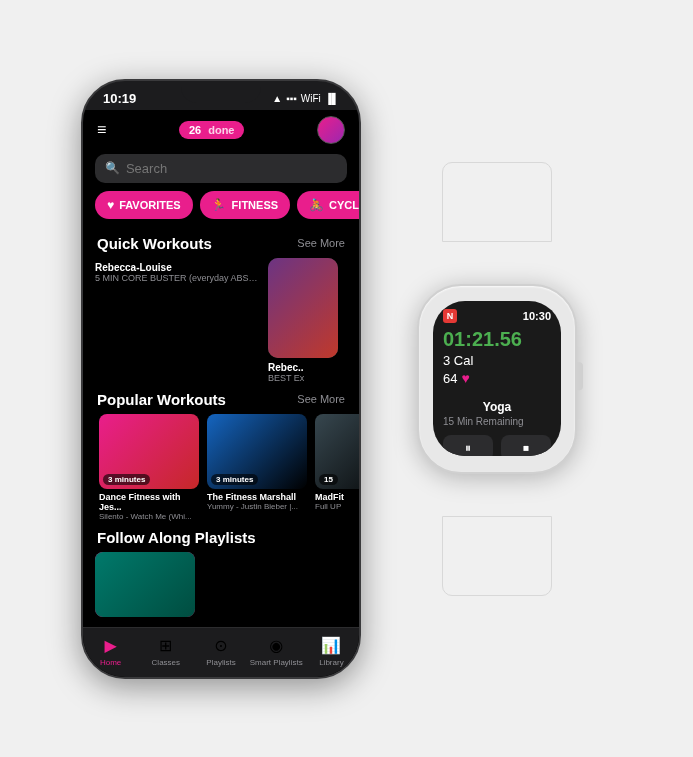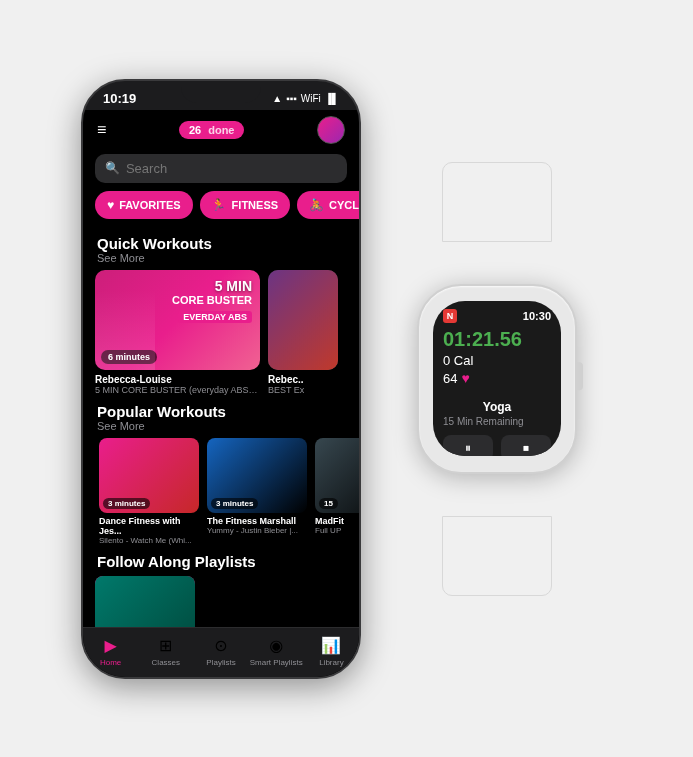--- a/index.html
+++ b/index.html
@@ -149,22 +149,22 @@
     .scrollable-content {
       flex: 1;
       overflow-y: auto;
       overflow-x: hidden;
       padding-bottom: 8px;
     }
     .scrollable-content::-webkit-scrollbar { display: none; }
     .section-header {
       display: flex;
       justify-content: space-between;
+      align-items: center;
       padding: 8px 14px 6px;
-      flex-direction: column;
     }
     .section-title {
       color: #fff;
       font-size: 15px;
       font-weight: 700;
     }
     .see-more {
       color: #8e8e93;
       font-size: 11px;
     }
@@ -588,29 +588,20 @@
       </div>
 
       <div class="scrollable-content">
 
         <div class="section-header">
           <span class="section-title">Quick Workouts</span>
           <span class="see-more">See More</span>
         </div>
         <div class="workout-cards-row">
           <div class="workout-card-main">
-            <div class="thumb">
-              <div class="figure-silhouette"></div>
-              <div class="thumb-overlay-text">
-                <div class="title-5min">5 MIN</div>
-                <div class="title-core">CORE BUSTER</div>
-                <div class="title-abs">EVERDAY ABS</div>
-              </div>
-              <div class="duration-badge">6 minutes</div>
-            </div>
             <div class="workout-card-meta">
               <div class="meta-author">Rebecca-Louise</div>
               <div class="meta-desc">5 MIN CORE BUSTER (everyday ABS) for a FLAT TU...</div>
             </div>
           </div>
           <div class="workout-card-small">
             <div class="thumb-sm">
               <div class="thumb-sm-content"></div>
             </div>
             <div class="workout-card-meta">
@@ -696,21 +687,21 @@
       <div class="watch-crown"></div>
       <div class="watch-screen">
 
         <div class="watch-status-bar">
           <span class="nf-icon"></span>
           <span class="watch-time">10:30</span>
         </div>
 
         <div class="workout-time">01:21.56</div>
 
-        <div class="calories">0 Cal</div>
+        <div class="calories">3 Cal</div>
 
         <div class="heart-rate">
           <span class="heart-rate-num">64</span>
           <span class="heart-sym">♥</span>
         </div>
 
         <div class="progress-bar-track">
           <div class="progress-bar-fill"></div>
         </div>
 

